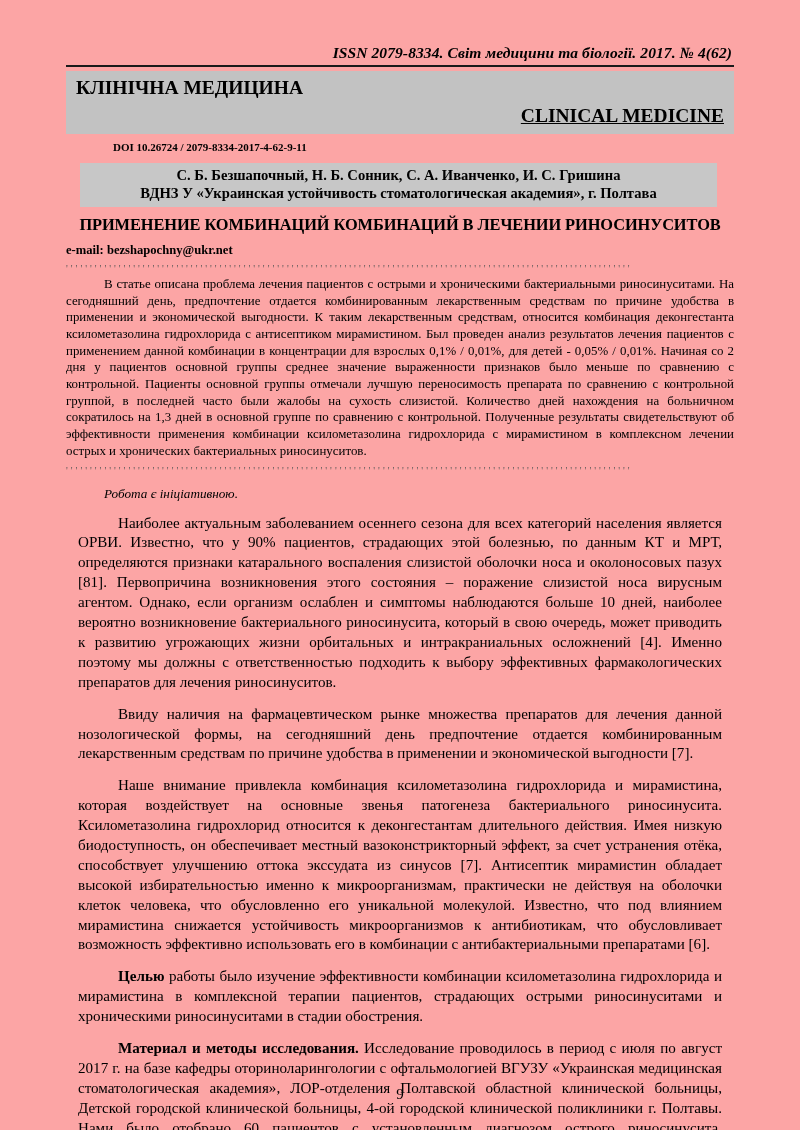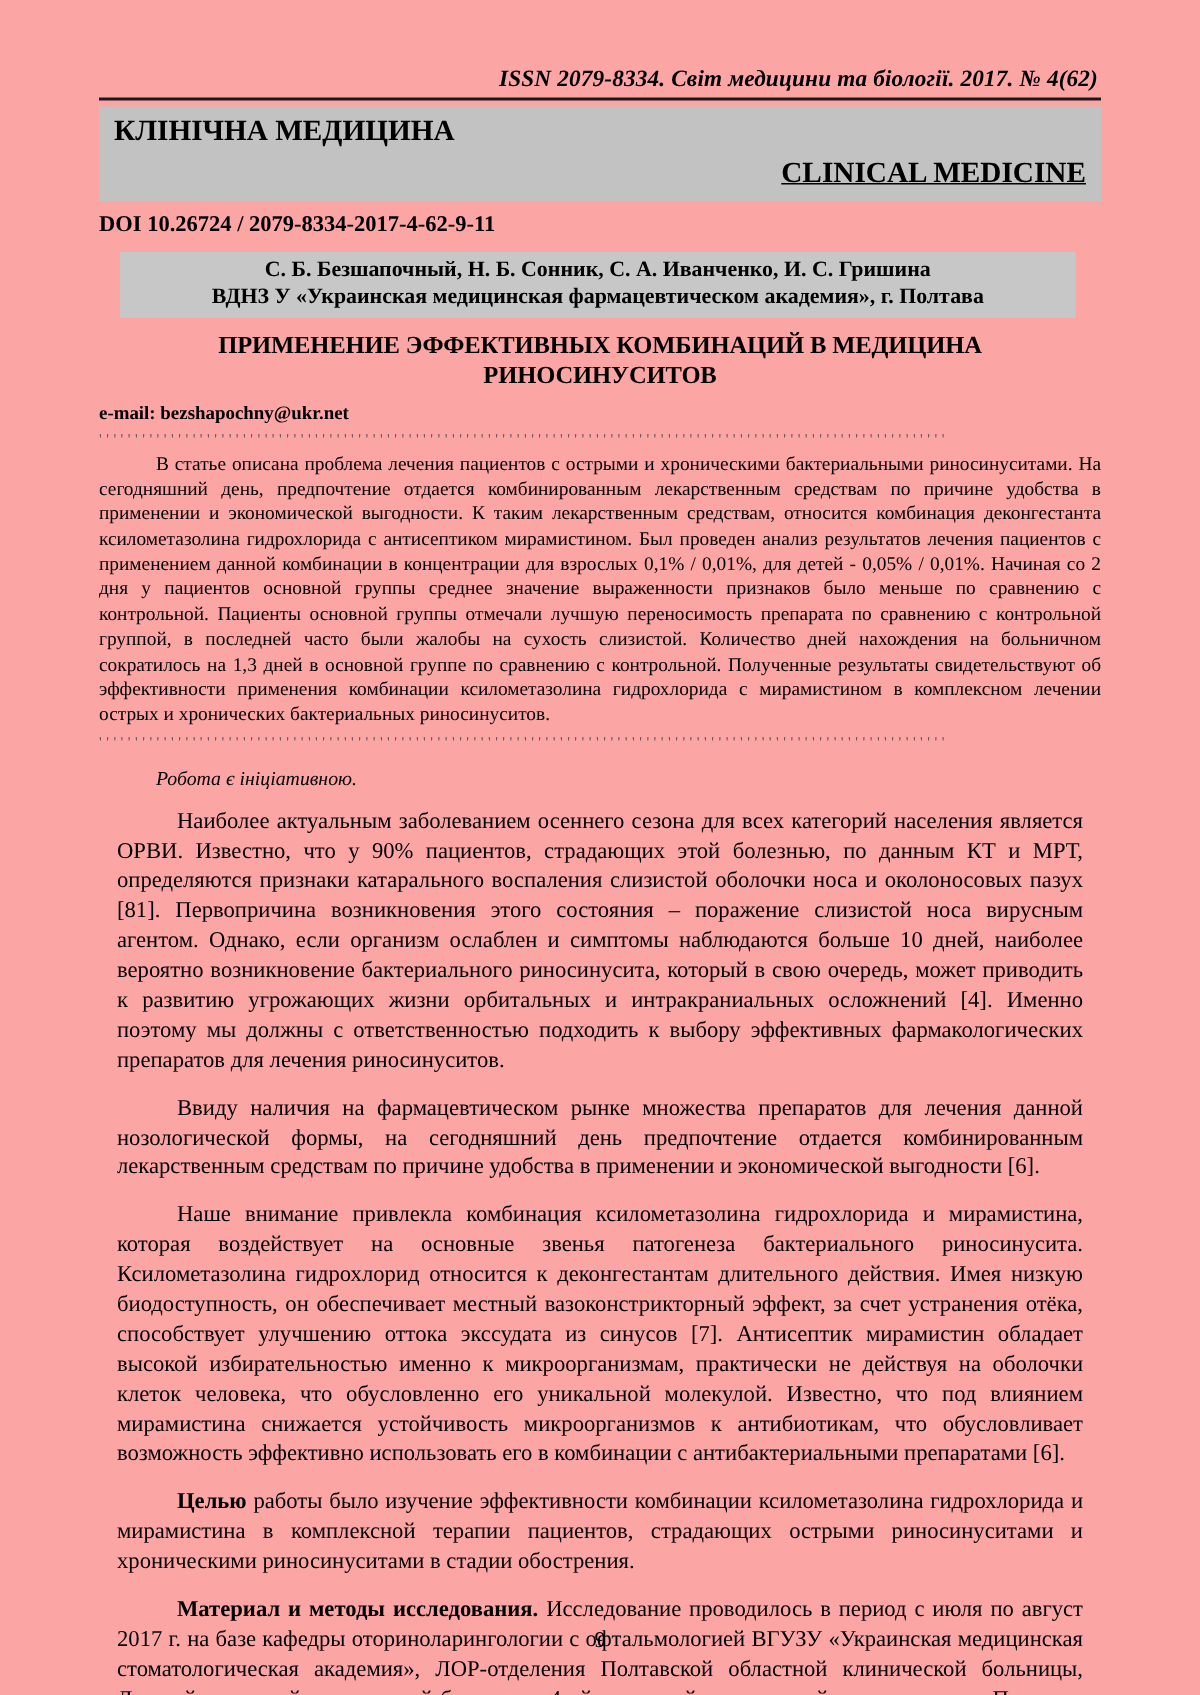--- a/index.html
+++ b/index.html
@@ -61,22 +61,23 @@
     line-height: 1.12;
     text-align: right;
     margin-top: 6px;
     text-decoration: underline;
   }
 
   
   .ids {
     margin-top: 7px;
     font-weight: bold;
-    font-size: 15px;
+    font-size: 11px;
     line-height: 1.26;
+    margin-left: 47px;
   }
 
   
   .authors-band {
     background: #c7c7c7;
     margin-top: 8px;
     margin-left: 14px;
     margin-right: 17px;
     padding: 3px 6px 4px 6px;
     text-align: center;
@@ -182,38 +183,38 @@
       <div class="ua">КЛІНІЧНА МЕДИЦИНА</div>
       <div class="en">CLINICAL MEDICINE</div>
     </div>
 
     <div class="ids">
       <div>DOI 10.26724 / 2079-8334-2017-4-62-9-11</div>
     </div>
 
     <div class="authors-band">
       <div class="authors">С. Б. Безшапочный, Н. Б. Сонник, С. А. Иванченко, И. С. Гришина</div>
-      <div class="affiliation">ВДНЗ У «Украинская медицинская фармацевтическом академия», г. Полтава</div>
-    </div>
-
-    <div class="article-title">ПРИМЕНЕНИЕ ЭФФЕКТИВНЫХ КОМБИНАЦИЙ В МЕДИЦИНА РИНОСИНУСИТОВ</div>
+      <div class="affiliation">ВДНЗ У «Украинская устойчивость стоматологическая академия», г. Полтава</div>
+    </div>
+
+    <div class="article-title">ПРИМЕНЕНИЕ КОМБИНАЦИЙ КОМБИНАЦИЙ В ЛЕЧЕНИИ РИНОСИНУСИТОВ</div>
     <div class="email">e-mail: bezshapochny@ukr.net</div>
 
     <div class="deco-rule">''''''''''''''''''''''''''''''''''''''''''''''''''''''''''''''''''''''''''''''''''''''''''''''''''''''''''''''''''''''</div>
 
     <div class="abstract">В статье описана проблема лечения пациентов с острыми и хроническими бактериальными риносинуситами. На сегодняшний день, предпочтение отдается комбинированным лекарственным средствам по причине удобства в применении и экономической выгодности. К таким лекарственным средствам, относится комбинация деконгестанта ксилометазолина гидрохлорида с антисептиком мирамистином. Был проведен анализ результатов лечения пациентов с применением данной комбинации в концентрации для взрослых 0,1% / 0,01%, для детей - 0,05% / 0,01%. Начиная со 2 дня у пациентов основной группы среднее значение выраженности признаков было меньше по сравнению с контрольной. Пациенты основной группы отмечали лучшую переносимость препарата по сравнению с контрольной группой, в последней часто были жалобы на сухость слизистой. Количество дней нахождения на больничном сократилось на 1,3 дней в основной группе по сравнению с контрольной. Полученные результаты свидетельствуют об эффективности применения комбинации ксилометазолина гидрохлорида с мирамистином в комплексном лечении острых и хронических бактериальных риносинуситов.</div>
 
 
     <div class="deco-rule">''''''''''''''''''''''''''''''''''''''''''''''''''''''''''''''''''''''''''''''''''''''''''''''''''''''''''''''''''''''</div>
 
     <div class="note">Робота є ініціативною.</div>
 
     <div class="body-text">
       <p><b></b><span>Наиболее актуальным заболеванием осеннего сезона для всех категорий населения является ОРВИ. Известно, что у 90% пациентов, страдающих этой болезнью, по данным КТ и МРТ, определяются признаки катарального воспаления слизистой оболочки носа и околоносовых пазух [81]. Первопричина возникновения этого состояния – поражение слизистой носа вирусным агентом. Однако, если организм ослаблен и симптомы наблюдаются больше 10 дней, наиболее вероятно возникновение бактериального риносинусита, который в свою очередь, может приводить к развитию угрожающих жизни орбитальных и интракраниальных осложнений [4]. Именно поэтому мы должны с ответственностью подходить к выбору эффективных фармакологических препаратов для лечения риносинуситов.</span></p>
-      <p><b></b><span>Ввиду наличия на фармацевтическом рынке множества препаратов для лечения данной нозологической формы, на сегодняшний день предпочтение отдается комбинированным лекарственным средствам по причине удобства в применении и экономической выгодности [6].</span></p>
+      <p><b></b><span>Ввиду наличия на фармацевтическом рынке множества препаратов для лечения данной нозологической формы, на сегодняшний день предпочтение отдается комбинированным лекарственным средствам по причине удобства в применении и экономической выгодности [7].</span></p>
       <p><b></b><span>Наше внимание привлекла комбинация ксилометазолина гидрохлорида и мирамистина, которая воздействует на основные звенья патогенеза бактериального риносинусита. Ксилометазолина гидрохлорид относится к деконгестантам длительного действия. Имея низкую биодоступность, он обеспечивает местный вазоконстрикторный эффект, за счет устранения отёка, способствует улучшению оттока экссудата из синусов [7]. Антисептик мирамистин обладает высокой избирательностью именно к микроорганизмам, практически не действуя на оболочки клеток человека, что обусловленно его уникальной молекулой. Известно, что под влиянием мирамистина снижается устойчивость микроорганизмов к антибиотикам, что обусловливает возможность эффективно использовать его в комбинации с антибактериальными препаратами [6].</span></p>
       <p><b>Целью</b><span> работы было изучение эффективности комбинации ксилометазолина гидрохлорида и мирамистина в комплексной терапии пациентов, страдающих острыми риносинуситами и хроническими риносинуситами в стадии обострения.</span></p>
       <p><b>Материал и методы исследования.</b><span> Исследование проводилось в период с июля   по август 2017 г. на базе кафедры оториноларингологии с офтальмологией ВГУЗУ «Украинская медицинская стоматологическая академия», ЛОР-отделения Полтавской областной клинической больницы, Детской городской клинической больницы, 4-ой городской клинической поликлиники г. Полтавы. Нами было отобрано 60 пациентов с установленным диагнозом острого риносинусита, хронического риносинусита в стадии обострения.</span></p>
 
     </div>
 
   </div>
 
   <div class="folio">9</div>
 </div>

